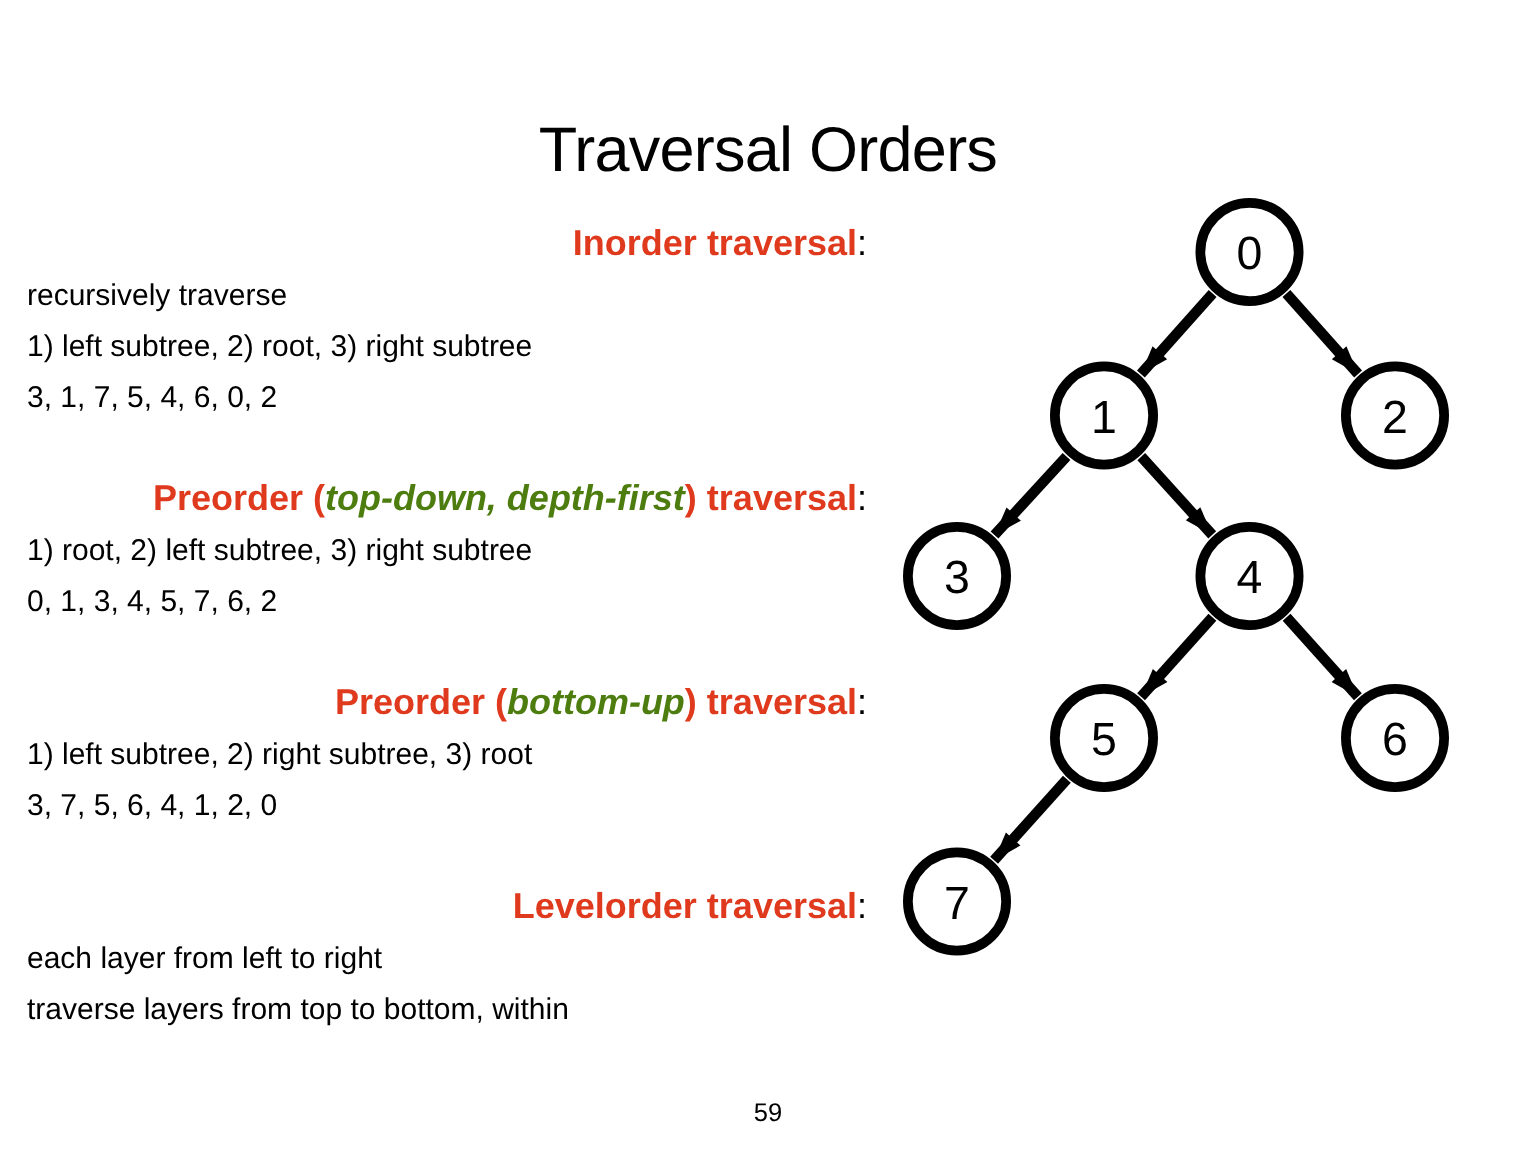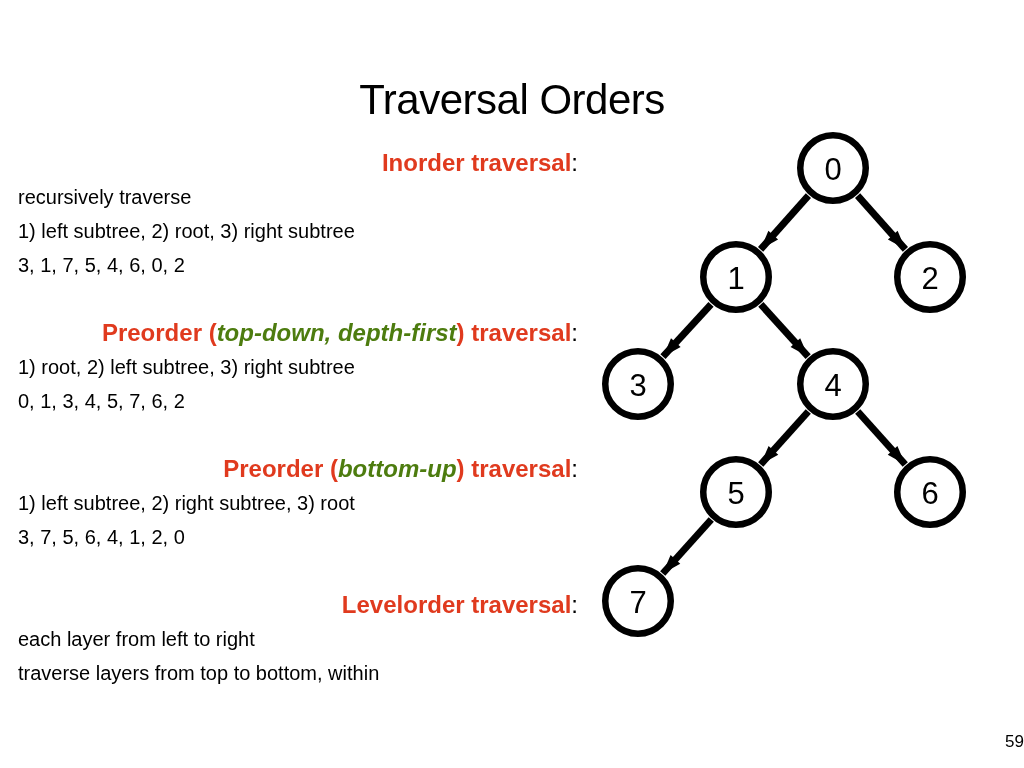--- a/index.html
+++ b/index.html
@@ -103,21 +103,21 @@
     text-anchor: middle;
     dominant-baseline: central;
   }
 
   
   #page-number {
     position: absolute;
     left: 0;
     top: 732px;
     width: 1024px;
-    text-align: right;
+    text-align: center;
     font-size: 17px;
     color: #000000;
   }
 </style>
 </head>
 <body>
 
 <h1 id="slide-title">Traversal Orders</h1>
 
 <div id="text-column">

